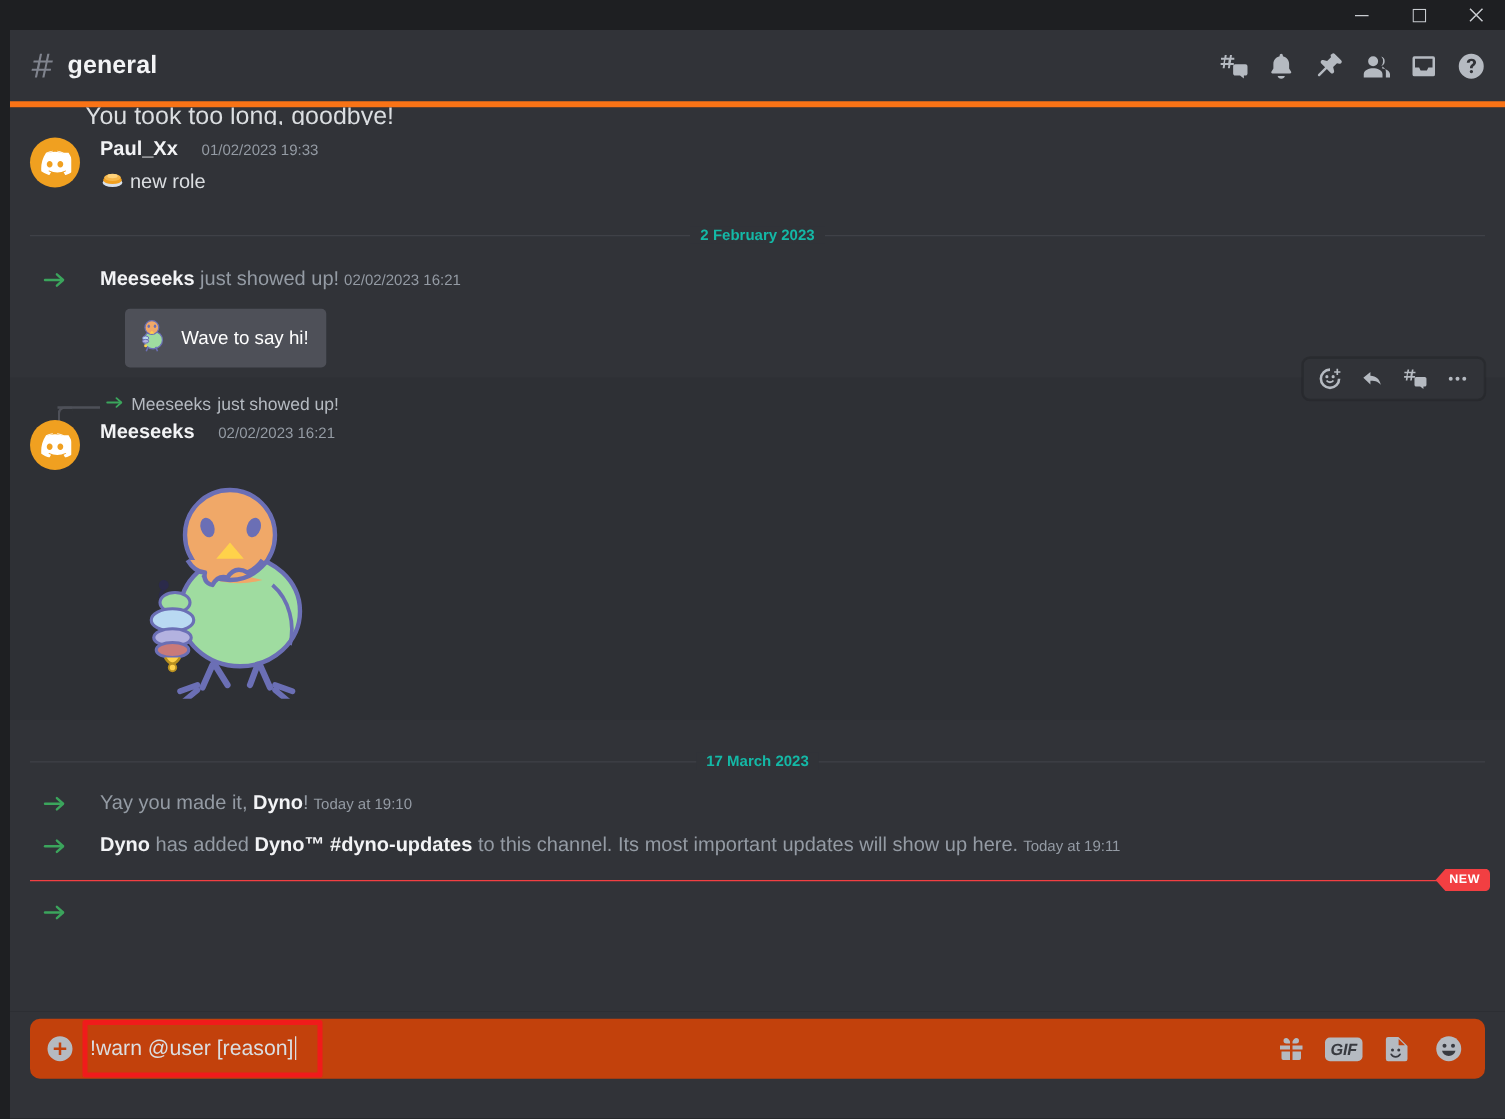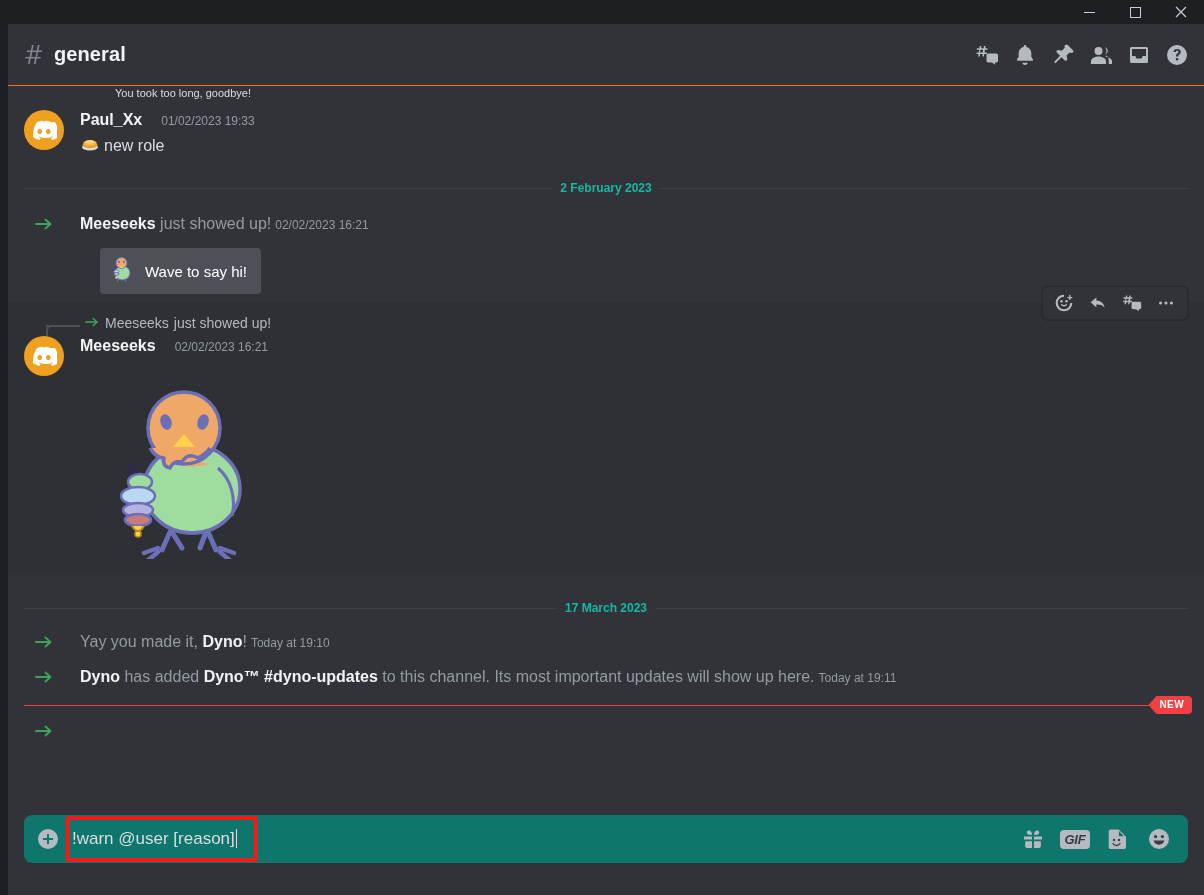--- a/index.html
+++ b/index.html
@@ -25,21 +25,21 @@
   
   .edge-strip {
     position: absolute; top: 24px; left: 0; width: 8px; height: 871px;
     background: #1e1f22;
   }
 
   
   .chan-header {
     position: absolute; top: 24px; left: 8px; width: 1196px; height: 62px;
     background: #313338;
-    border-bottom: 1px solid #f97316;
+    border-bottom: 5px solid #f97316;
     display: flex; align-items: center; padding: 0 8px 0 14px;
   }
   .hash-big { color: #80848e; margin-right: 8px; display: flex; align-items: center; }
   .chan-title {
     color: #f2f3f5; font-size: 20px; font-weight: bold; letter-spacing: .1px;
   }
   .header-spacer { flex: 1; }
   .hdr-icons { display: flex; align-items: center; gap: 0px; }
   .hdr-icon {
     width: 38px; height: 40px; display: flex; align-items: center; justify-content: center;
@@ -56,21 +56,21 @@
   .scroller {
     position: absolute; top: 86px; left: 8px; width: 1196px; height: 723px;
     background: #313338; overflow: hidden;
   }
 
   .msggroup { position: relative; padding: 2px 48px 2px 0; }
   .msggroup.hovered { background: #2e3035; }
 
   
   .clipped-line {
-    color: #dbdee1; font-size: 11px; padding-left: 107px; height: 18px;
+    color: #dbdee1; font-size: 20px; padding-left: 60px; height: 18px;
     overflow: hidden; line-height: 22px; margin-top: -4px;
   }
 
   
   .umsg { display: flex; padding: 8px 0 2px 16px; position: relative; }
   .avatar {
     width: 40px; height: 40px; border-radius: 50%; background: #f0a020;
     flex: 0 0 40px; display: flex; align-items: center; justify-content: center;
     margin-right: 16px;
   }
@@ -151,21 +151,21 @@
     border-radius: 4px 4px 4px 4px;
     clip-path: polygon(8px 0, 100% 0, 100% 100%, 8px 100%, 0 50%);
   }
 
   
   .composer-area {
     position: absolute; left: 8px; top: 809px; width: 1196px; height: 86px;
     background: #313338; padding: 0 16px;
   }
   .composer {
-    position: relative; margin-top: 6px; height: 48px; background: #0f766e;
+    position: relative; margin-top: 6px; height: 48px; background: #c2410c;
     border-radius: 8px; display: flex; 
   }
   .plusbtn {
     width: 48px; height: 48px; display: flex; align-items: center; justify-content: center;
     color: #b5bac1;
   }
   .composer-input {
     flex: 1; position: relative; display: flex; align-items: center; height: 48px;
   }
   .redbox {

